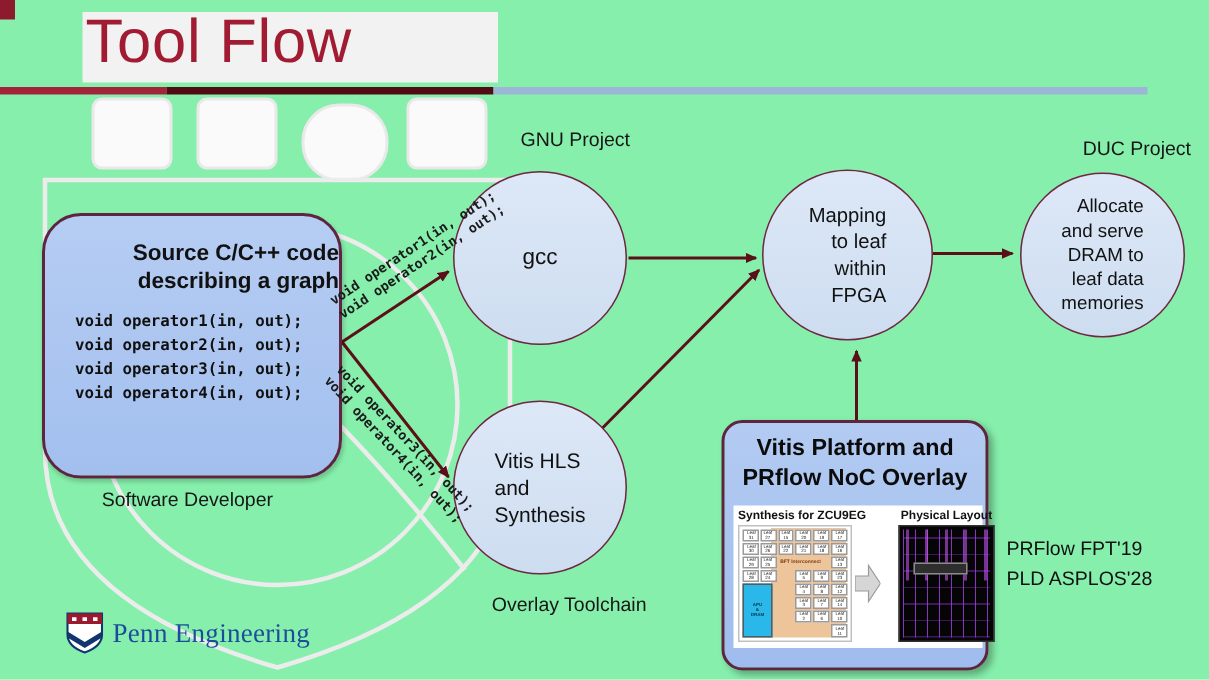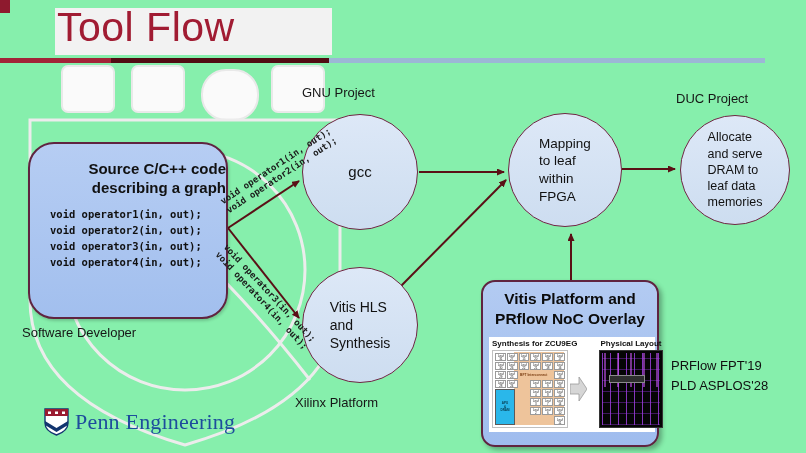--- a/index.html
+++ b/index.html
@@ -23,37 +23,37 @@
   .edges{position:absolute;left:0;top:0;z-index:4;pointer-events:none;}
 
   
   .source-box{position:absolute;left:28px;top:142px;width:200px;height:177px;box-sizing:border-box;
     background:linear-gradient(180deg,#b6cdf3,#a2bfee);border:2px solid #5f2440;border-radius:26px;
     padding:15px 0 0 20px;z-index:5;box-shadow:1px 2px 3px rgba(0,0,0,.18);}
   .source-heading{font-size:15px;font-weight:700;color:#111;line-height:1.28;white-space:pre-line;text-align:right;}
   .code{margin:10px 0 0 0;font-family:"DejaVu Sans Mono", monospace;font-size:10.5px;font-weight:700;
     color:#101010;line-height:1.5;}
 
-  .caption{position:absolute;font-size:13px;color:#161616;z-index:5;text-align:left;}
+  .caption{position:absolute;font-size:13px;color:#161616;z-index:5;text-align:right;}
   .cap-softdev{left:22px;top:325px;width:160px;}
   .cap-gnu{left:302px;top:85px;width:118px;}
   .cap-xilinx{left:295px;top:395px;width:136px;}
   .cap-duc{left:676px;top:91px;width:118px;}
 
   
   .edge-label{position:absolute;z-index:6;font-family:"DejaVu Sans Mono", monospace;
     font-size:9px;font-weight:700;color:#1a1a1a;line-height:1.25;white-space:nowrap;}
   .edge-label-upper{left:231px;top:194px;transform:rotate(-33.5deg);transform-origin:0 100%;}
   .edge-label-lower{left:229px;top:242px;transform:rotate(47deg);transform-origin:0 0;}
 
   
   .node{position:absolute;border-radius:50%;background:linear-gradient(180deg,#dde8f7,#cdddf0);
     border:1.5px solid #6f2643;box-sizing:border-box;display:flex;align-items:center;justify-content:center;
     z-index:5;color:#111;}
-  .node-label{white-space:pre-line;text-align:left;line-height:1.3;}
+  .node-label{white-space:pre-line;text-align:right;line-height:1.3;}
   .node-gcc{left:302px;top:114px;width:116px;height:116px;font-size:15px;}
   .node-vitis{left:302px;top:267px;width:116px;height:116px;font-size:14px;}
   .node-vitis .node-label{text-align:left;}
   .node-mapping{left:508px;top:113px;width:114px;height:114px;font-size:13.5px;}
   .node-allocate{left:680px;top:115px;width:110px;height:110px;font-size:12.5px;}
 
   
   .platform-box{position:absolute;left:481px;top:280px;width:178px;height:167px;box-sizing:border-box;
     background:linear-gradient(180deg,#b3cbf2,#9fbcee);border:2px solid #5f2440;border-radius:14px;
     z-index:6;box-shadow:3px 3px 5px rgba(0,0,0,.3);}
@@ -85,21 +85,21 @@
   .physical::before{content:"";position:absolute;left:2px;top:2px;right:2px;bottom:2px;
     background:repeating-linear-gradient(90deg, rgba(155,62,220,.85) 0 1px, transparent 1px 8px),
                repeating-linear-gradient(0deg, rgba(120,40,180,.5) 0 1px, transparent 1px 11px);}
   .physical .glow{position:absolute;left:4px;top:2px;right:3px;height:34px;
     background:repeating-linear-gradient(90deg, rgba(210,90,255,.55) 0 2px, transparent 2px 13px);}
   .physical .plbox{position:absolute;left:9px;top:24px;width:34px;height:6px;background:#2e2e2e;border:1px solid #8a8a8a;}
 
   
   .refs{position:absolute;left:671px;top:356px;z-index:5;font-size:13px;color:#101010;line-height:1.55;}
   .footer-logo{position:absolute;left:44px;top:408px;display:flex;align-items:center;z-index:5;}
-  .footer-text{font-family:"Liberation Serif", serif;font-size:22px;color:#1d4c9c;margin-left:6px;letter-spacing:.2px;}
+  .footer-text{font-family:"Liberation Serif", serif;font-size:18px;color:#1d4c9c;margin-left:6px;letter-spacing:.2px;}
 </style>
 </head>
 <body>
 
 <div class="slide">
 
   <svg class="watermark" width="806" height="453" viewBox="0 0 806 453">
     <g stroke="#e9e9e9" fill="#fafafa" stroke-width="2">
       <rect x="62" y="66" width="52" height="46" rx="6"></rect>
       <rect x="132" y="66" width="52" height="46" rx="6"></rect>
@@ -162,21 +162,21 @@
   <div class="caption cap-gnu">GNU Project</div>
   <div class="node node-gcc">
     <span class="node-label">gcc</span>
   </div>
 
   <div class="node node-vitis">
     <span class="node-label">Vitis HLS
 and
 Synthesis</span>
   </div>
-  <div class="caption cap-xilinx">Xilinx Platform</div>
+  <div class="caption cap-xilinx">Overlay Toolchain</div>
 
   <div class="node node-mapping">
     <span class="node-label">Mapping
 to leaf
 within
 FPGA</span>
   </div>
 
   <div class="caption cap-duc">DUC Project</div>
   <div class="node node-allocate">

